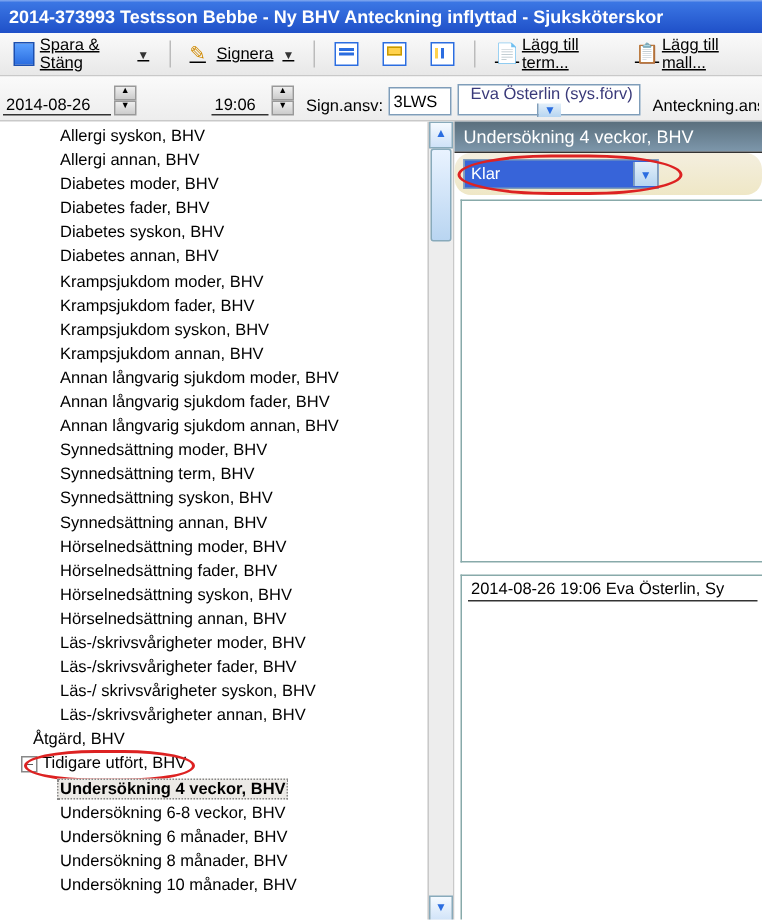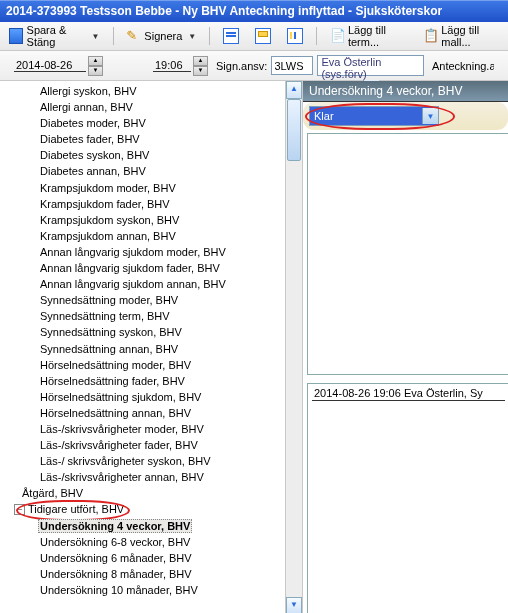--- a/index.html
+++ b/index.html
@@ -24,20 +24,21 @@
     box-shadow: inset 0 1px 0 rgba(255,255,255,0.3);
   }
   .toolbar1 {
     background: linear-gradient(#fafafa, #e8e8e8);
     border-bottom: 1px solid #c9c9c9;
     display: flex;
     align-items: center;
     padding: 2px 4px;
     gap: 6px;
     height: 24px;
+    text-decoration: underline;
   }
   .tb-btn {
     display: flex;
     align-items: center;
     gap: 4px;
     padding: 2px 4px;
     border: 1px solid transparent;
     cursor: default;
   }
   .tb-sep {
@@ -114,22 +115,22 @@
   .dropdown-caret {
     font-size: 8px;
     color: #333;
     margin-left: 2px;
   }
 
   .toolbar2 {
     background: linear-gradient(#fafafa,#ededed);
     border-bottom: 1px solid #c9c9c9;
     display:flex;
-    align-items:center;
-    padding: 3px 14px;
+    align-items:flex-end;
+    padding: 3px 2px;
     gap: 4px;
     height: 23px;
   }
   .toolbar2 input.underlined {
     border:none;
     border-bottom:1px solid #333;
     background:transparent;
     font-family:inherit;
     font-size:11px;
     padding:0 2px;
@@ -421,21 +422,21 @@
         <div class="tree-row l2"><span class="t">Krampsjukdom annan, BHV</span></div>
         <div class="tree-row l2"><span class="t">Annan långvarig sjukdom moder, BHV</span></div>
         <div class="tree-row l2"><span class="t">Annan långvarig sjukdom fader, BHV</span></div>
         <div class="tree-row l2"><span class="t">Annan långvarig sjukdom annan, BHV</span></div>
         <div class="tree-row l2"><span class="t">Synnedsättning moder, BHV</span></div>
         <div class="tree-row l2"><span class="t">Synnedsättning term, BHV</span></div>
         <div class="tree-row l2"><span class="t">Synnedsättning syskon, BHV</span></div>
         <div class="tree-row l2"><span class="t">Synnedsättning annan, BHV</span></div>
         <div class="tree-row l2"><span class="t">Hörselnedsättning moder, BHV</span></div>
         <div class="tree-row l2"><span class="t">Hörselnedsättning fader, BHV</span></div>
-        <div class="tree-row l2"><span class="t">Hörselnedsättning sjukdom, BHV</span></div>
+        <div class="tree-row l2"><span class="t">Hörselnedsättning syskon, BHV</span></div>
         <div class="tree-row l2"><span class="t">Hörselnedsättning annan, BHV</span></div>
         <div class="tree-row l2"><span class="t">Läs-/skrivsvårigheter moder, BHV</span></div>
         <div class="tree-row l2"><span class="t">Läs-/skrivsvårigheter fader, BHV</span></div>
         <div class="tree-row l2"><span class="t">Läs-/ skrivsvårigheter syskon, BHV</span></div>
         <div class="tree-row l2"><span class="t">Läs-/skrivsvårigheter annan, BHV</span></div>
         <div class="tree-row l0"><span class="t">Åtgärd, BHV</span></div>
         <div class="tree-row l1"><div class="exp">–</div><span class="t">Tidigare utfört, BHV</span><div class="circ"></div></div>
         <div class="tree-row l2 bold sel"><span class="t">Undersökning 4 veckor, BHV</span></div>
         <div class="tree-row l2"><span class="t">Undersökning 6-8 veckor, BHV</span></div>
         <div class="tree-row l2"><span class="t">Undersökning 6 månader, BHV</span></div>

